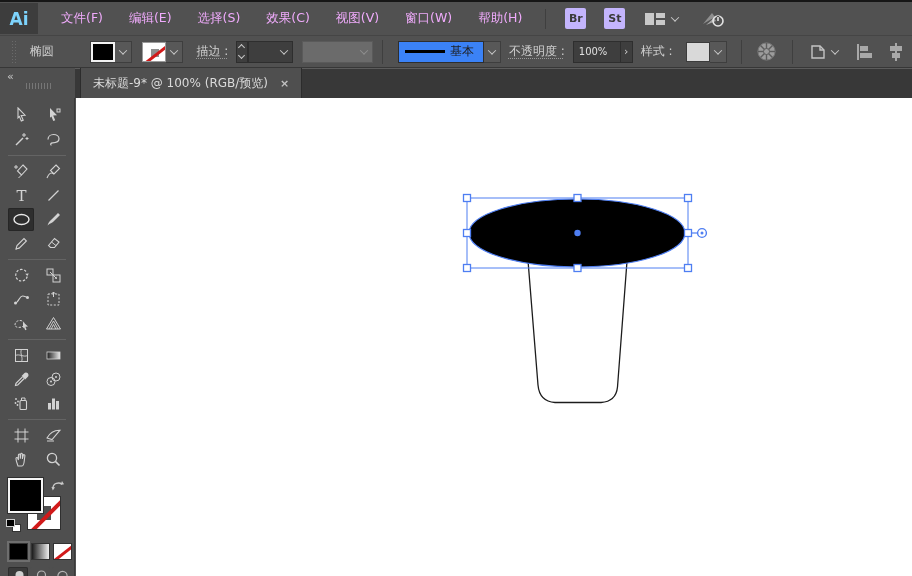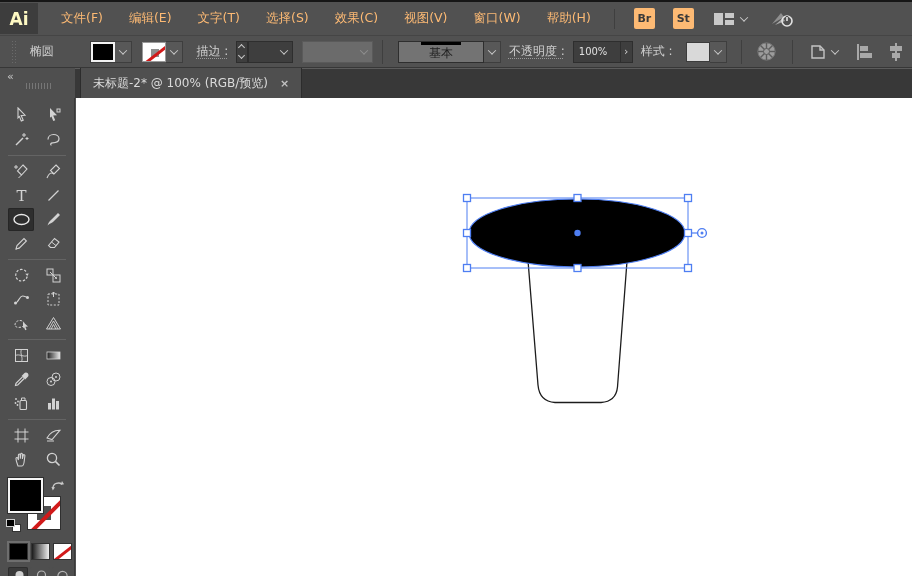--- a/index.html
+++ b/index.html
@@ -6,26 +6,26 @@
   html,body { width:912px; height:576px; overflow:hidden; }
   body {
     font-family:"DejaVu Sans","Liberation Sans",sans-serif;
     background:#515151; color:#d6d6d6; font-size:12px;
     position:relative; border-top:2px solid #161616;
   }
 
   
   .menubar { position:absolute; left:0; top:0; width:912px; height:33px;
     background:#515151; display:flex; align-items:center; }
-  .ai-logo { width:38px; height:31px; background:#3d3d3d; color:#fef9c3;
+  .ai-logo { width:38px; height:31px; background:#3d3d3d; color:#7dd3fc;
     font-weight:bold; font-size:17px; display:flex; align-items:center; justify-content:center; }
   .menu-item { padding:0 13px; height:31px; display:flex; align-items:center;
-    color:#fdba74; font-size:12.5px; cursor:default; }
+    color:#f0abfc; font-size:12.5px; cursor:default; }
   .mb-sep { width:1px; height:20px; background:#3f3f3f; margin:0 10px; }
-  .sq-btn { width:21px; height:21px; background:#fdba74; color:#3a3a3a; font-weight:bold;
+  .sq-btn { width:21px; height:21px; background:#c4b5fd; color:#3a3a3a; font-weight:bold;
     font-size:11px; display:flex; align-items:center; justify-content:center; margin:0 9px; border-radius:2px; }
   .ws-group { display:flex; align-items:center; gap:6px; margin:0 10px; }
   .chev { width:6px; height:6px; border-right:1.6px solid #c8c8c8; border-bottom:1.6px solid #c8c8c8;
     transform:rotate(45deg) translate(-1px,-1px); display:inline-block; }
 
   
   .controlbar { position:absolute; left:0; top:33px; width:912px; height:33px;
     background:#515151; border-top:1px solid #454545; border-bottom:1px solid #373737;
     display:flex; align-items:center; }
   .grip-v { width:5px; height:22px; margin:0 6px 0 12px;
@@ -44,21 +44,21 @@
   .stepper { width:15px; height:22px; background:#3e3e3e; border:1px solid #2e2e2e;
     display:flex; flex-direction:column; align-items:center; justify-content:center; gap:3px; }
   .stepper .up { transform:rotate(-135deg); width:5px; height:5px; }
   .stepper .dn { transform:rotate(45deg); width:5px; height:5px; }
   .combo { height:22px; background:#3e3e3e; border:1px solid #2e2e2e; display:flex; align-items:center; }
   .combo .val { flex:1; padding:0 5px; color:#ddd; }
   .combo .dd { width:16px; align-self:stretch; display:flex; align-items:center; justify-content:center; }
   .combo.disabled { background:#6b6b6b; border-color:#5a5a5a; }
   .combo.disabled .chev { border-color:#8f8f8f; }
   .brush-combo { height:22px; display:flex; align-items:center; margin-left:6px; }
-  .brush-face { width:86px; height:22px; background:#737373; border:1px solid #2e2e2e; display:flex; align-items:center;flex-direction:column; }
+  .brush-face { width:86px; height:22px; background:#3b82f6; border:1px solid #2e2e2e; display:flex; align-items:center; }
   .brush-line { width:40px; height:3px; background:#000; margin:0 5px 0 6px; }
   .brush-face span { color:#1e1e1e; font-size:12px; }
   .opacity-input { width:48px; height:22px; background:#3e3e3e; border:1px solid #2e2e2e; color:#e0e0e0;
     font-family:inherit; font-size:10px; padding:0 5px; }
   .expand-btn { width:16px; height:22px; background:#3e3e3e; border:1px solid #2e2e2e; border-left:none;
     color:#cfcfcf; display:flex; align-items:center; justify-content:center; font-size:11px; }
   .style-swatch { width:24px; height:20px; background:#d9d9d9; border:1px solid #3c3c3c; }
   .cb-sep { width:1px; height:24px; background:#3f3f3f; margin:0 9px; }
   .cb-icon { display:flex; align-items:center; justify-content:center; margin:0 6px; }
 
@@ -113,21 +113,20 @@
   .canvas svg { display:block; }
 </style>
 </head>
 <body>
 
 <div class="menubar">
   <div class="ai-logo">Ai</div>
   <div style="width:10px"></div>
   <div class="menu-item">文件(F)</div>
   <div class="menu-item">编辑(E)</div>
-  <div class="menu-item">文字(T)</div>
   <div class="menu-item">选择(S)</div>
   <div class="menu-item">效果(C)</div>
   <div class="menu-item">视图(V)</div>
   <div class="menu-item">窗口(W)</div>
   <div class="menu-item">帮助(H)</div>
   <div class="mb-sep"></div>
   <div class="sq-btn">Br</div>
   <div class="sq-btn">St</div>
   <div class="ws-group">
     <svg width="22" height="16" viewBox="0 0 22 16">
@@ -242,21 +241,21 @@
     </svg>
   </div>
 </div>
 
 <div class="tabbar">
   <div class="panel-head">
     <div class="collapse">«</div>
     <div class="grip-dots"></div>
   </div>
   <div class="doc-tab">
-    <span class="title">未标题-2* @ 100% (RGB/预览)</span>
+    <span class="title">未标题-9* @ 100% (RGB/预览)</span>
     <span class="close">×</span>
   </div>
 </div>
 
 <div class="toolbar">
   <div class="trow">
     <div class="cell">
       <svg width="17" height="17" viewBox="0 0 17 17">
           <path d="M5,1 L12,8.2 L8.2,8.5 L10.2,13.2 L8.3,14 L6.4,9.4 L5,10.8 Z" fill="none" stroke="#d2d2d2" stroke-width="1.1"></path>
         </svg>

